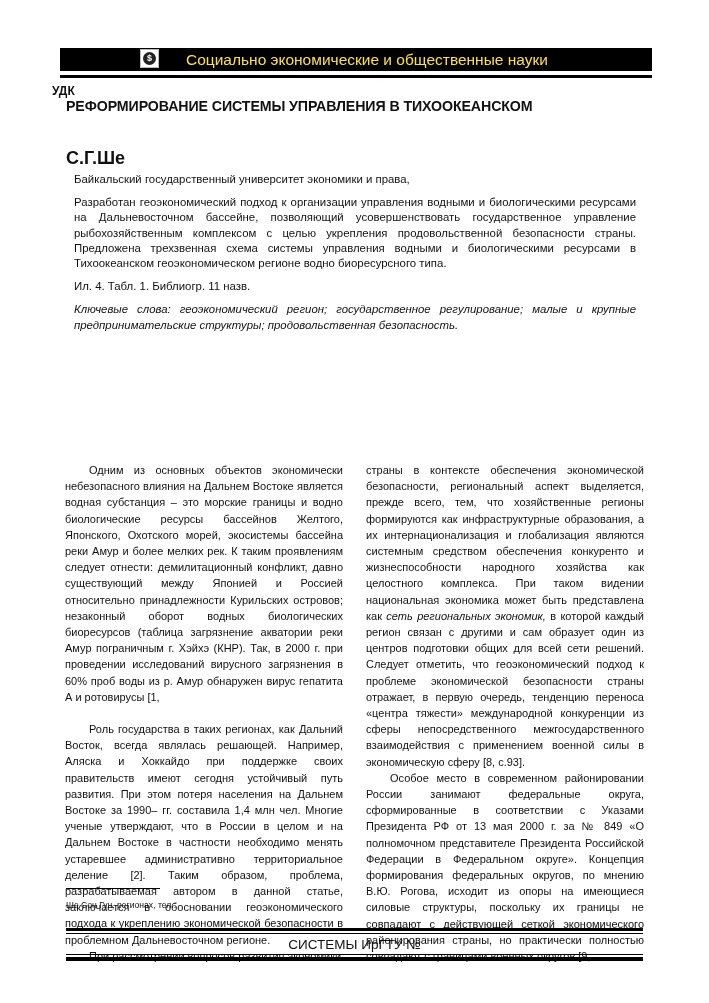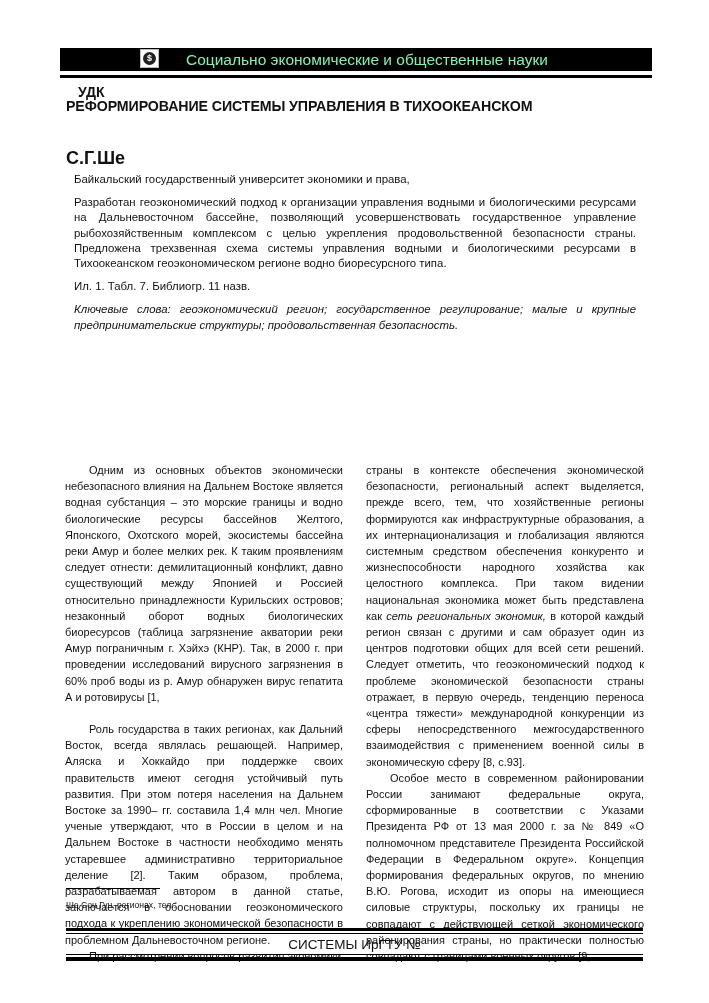--- a/index.html
+++ b/index.html
@@ -5,23 +5,23 @@
   html, body { margin: 0; padding: 0; background: #ffffff; }
   body { width: 709px; height: 1003px; position: relative; overflow: hidden;
          font-family: "Liberation Sans", sans-serif; color: #111; }
   .abs { position: absolute; }
   .header-bar { left: 60px; top: 48px; width: 592px; height: 23px; background: #000; }
   .header-rule { left: 60px; top: 75px; width: 592px; height: 3px; background: #000; }
   .header-icon { left: 80px; top: 1px; width: 19px; height: 19px; border: 1px solid #bbb; background: #fff;
                  display: flex; align-items: center; justify-content: center; box-sizing: border-box; }
   .header-icon .coin { width: 13px; height: 13px; border-radius: 50%; background: #222; color: #fff;
                        font-size: 9px; font-weight: bold; line-height: 13px; text-align: center; }
-  .header-title { left: 126px; top: 1px; font-size: 15.5px; color: #86efac; line-height: 21px; white-space: nowrap; }
+  .header-title { left: 126px; top: 1px; font-size: 15.5px; color: #fde047; line-height: 21px; white-space: nowrap; }
 
-  .udk { left: 78px; top: 84px; font-size: 14px; font-weight: bold; }
+  .udk { left: 52px; top: 84px; font-size: 12px; font-weight: bold; }
   .title { left: 66px; top: 96px; font-size: 14.2px; font-weight: bold; line-height: 20px; letter-spacing: -0.1px; }
   .author { left: 66px; top: 148px; font-size: 18px; font-weight: bold; }
   .front { left: 66px; top: 164px; width: 578px; font-size: 11.4px; line-height: 15.2px; }
   .front p { margin: 8px; text-align: justify; }
   .front .kw { font-style: italic; }
 
   .col { top: 462px; width: 278px; font-size: 11px; line-height: 16.2px; text-align: justify; }
   .col p { margin: 0; }
   .col .ind { text-indent: 24px; }
   .col .gap { height: 16px; }
@@ -50,21 +50,21 @@
 <div class="abs header-rule"></div>
 
 <div class="abs udk">УДК</div>
 <div class="abs title">
   <div>РЕФОРМИРОВАНИЕ СИСТЕМЫ УПРАВЛЕНИЯ В ТИХООКЕАНСКОМ</div>
 </div>
 <div class="abs author">С.Г.Ше</div>
 <div class="abs front">
   <p>Байкальский государственный университет экономики и права,</p>
   <p>Разработан геоэкономический подход к организации управления водными и биологическими ресурсами на Дальневосточном бассейне, позволяющий  усовершенствовать государственное управление рыбохозяйственным комплексом с целью укрепления продовольственной безопасности страны. Предложена трехзвенная схема системы управления водными и биологическими ресурсами в Тихоокеанском геоэкономическом регионе водно биоресурсного типа.</p>
-  <p>Ил. 1. Табл. 7. Библиогр. 11 назв.</p>
+  <p>Ил. 4. Табл. 1. Библиогр. 11 назв.</p>
   <p class="kw">Ключевые слова: геоэкономический регион; государственное регулирование; малые и крупные предпринимательские структуры; продовольственная безопасность.</p>
 </div>
 
 <div class="abs col col-left">
   <p class="ind">Одним из основных объектов экономически небезопасного влияния на Дальнем Востоке является водная субстанция – это морские границы и водно биологические ресурсы бассейнов Желтого, Японского, Охотского морей, экосистемы бассейна реки Амур и более мелких рек. К таким проявлениям следует отнести: демилитационный конфликт, давно существующий между Японией и Россией относительно принадлежности Курильских островов; незаконный оборот водных биологических биоресурсов (таблица загрязнение акватории реки Амур пограничным г. Хэйхэ (КНР). Так, в 2000 г. при проведении исследований вирусного загрязнения в 60% проб воды из р. Амур обнаружен вирус гепатита А и ротовирусы [1,</p>
   <div class="gap"></div>
   <p class="ind">Роль государства в таких регионах, как Дальний Восток, всегда являлась решающей. Например, Аляска и Хоккайдо при поддержке своих правительств имеют сегодня устойчивый путь развития. При этом потеря населения на Дальнем Востоке за 1990– гг. составила 1,4 млн чел. Многие ученые утверждают, что в России в целом и на Дальнем Востоке в частности необходимо менять устаревшее административно территориальное деление [2].  Таким образом, проблема, разрабатываемая автором в данной статье, заключается в обосновании геоэкономического подхода к укреплению экономической безопасности в проблемном Дальневосточном регионе.</p>
   <p class="ind">При рассмотрении вопросов развития экономики</p>
 </div>
 

